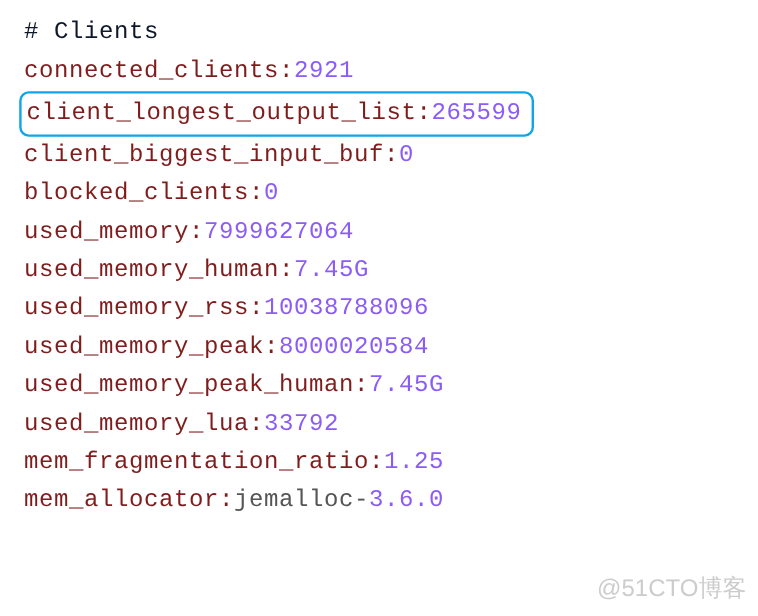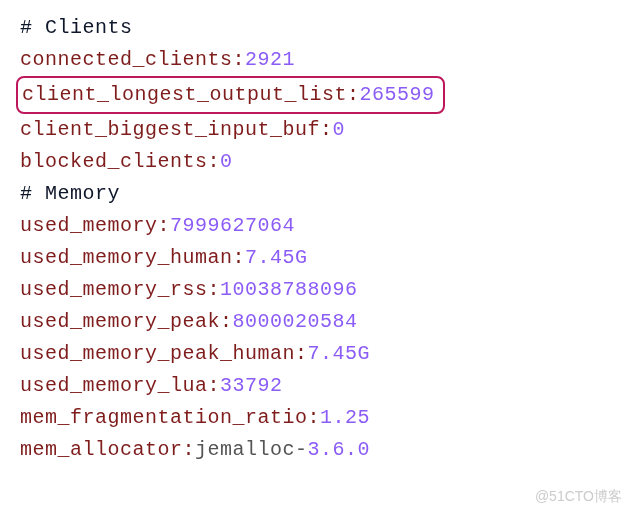--- a/index.html
+++ b/index.html
@@ -30,47 +30,46 @@
     }
     .value-text {
       color: #555555;
       text-align: right;
     }
     .comment {
       color: #0f172a;
     }
     .highlighted {
       display: inline-block;
-      border: 2px solid #be185d;
+      border: 2px solid #0ea5e9;
       border-radius: 8px;
       padding: 1px 8px 1px 4px;
       margin-left: -4px;
     }
     .watermark {
       position: absolute;
       bottom: 6px;
       right: 10px;
-      font-size: 14px;
+      font-size: 20px;
       color: #cccccc;
       font-family: sans-serif;
     }
     .dash {
       color: #555555;
     }
   </style>
 </head>
 <body>
 
 <div id="output">
     <div class="line"><span class="comment"># Clients</span></div>
     <div class="line"><span class="key">connected_clients:</span><span class="value-num">2921</span></div>
     <div class="line"><span class="highlighted"><span class="key">client_longest_output_list:</span><span class="value-num">265599</span></span></div>
     <div class="line"><span class="key">client_biggest_input_buf:</span><span class="value-num">0</span></div>
     <div class="line"><span class="key">blocked_clients:</span><span class="value-num">0</span></div>
-    <div class="line"><span class="comment"># Memory</span></div>
     <div class="line"><span class="key">used_memory:</span><span class="value-num">7999627064</span></div>
     <div class="line"><span class="key">used_memory_human:</span><span class="value-num">7.45G</span></div>
     <div class="line"><span class="key">used_memory_rss:</span><span class="value-num">10038788096</span></div>
     <div class="line"><span class="key">used_memory_peak:</span><span class="value-num">8000020584</span></div>
     <div class="line"><span class="key">used_memory_peak_human:</span><span class="value-num">7.45G</span></div>
     <div class="line"><span class="key">used_memory_lua:</span><span class="value-num">33792</span></div>
     <div class="line"><span class="key">mem_fragmentation_ratio:</span><span class="value-num">1.25</span></div>
     <div class="line"><span class="key">mem_allocator:</span><span class="value-text">jemalloc</span><span class="dash">-</span><span class="value-num">3.6.0</span></div>
   </div>
 <div class="watermark">@51CTO博客</div>

